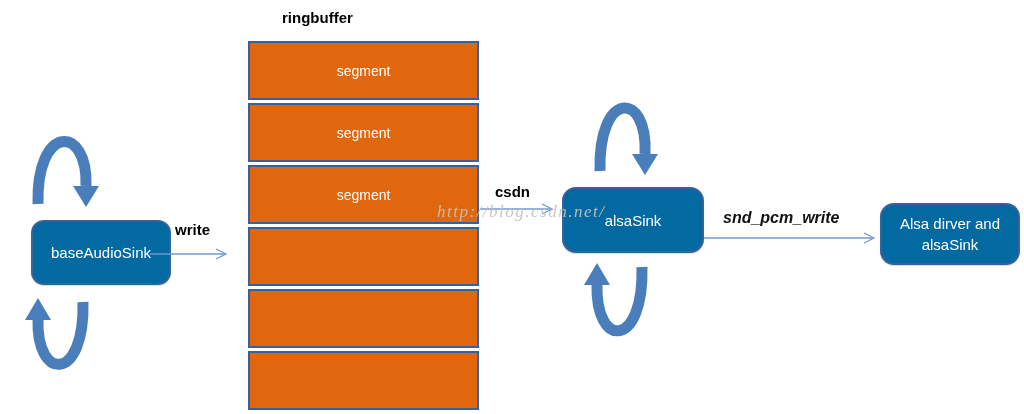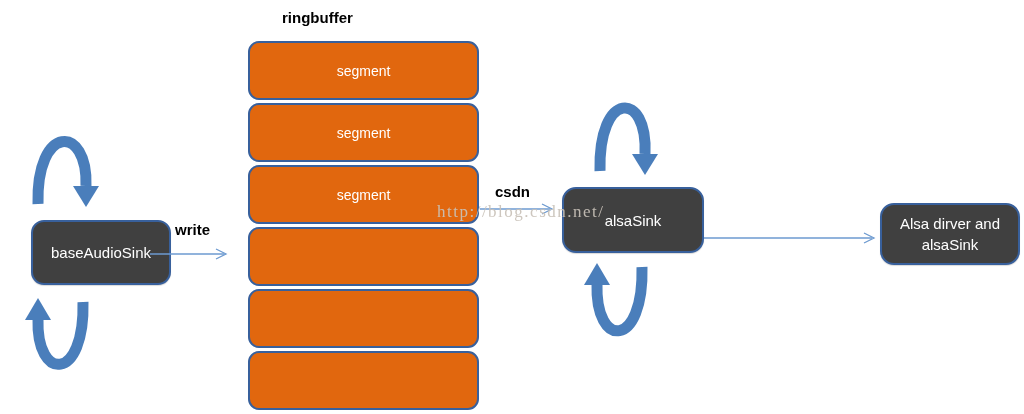--- a/index.html
+++ b/index.html
@@ -5,36 +5,36 @@
   html,body{margin:0;padding:0;background:#ffffff;}
   #canvas{
     position:relative;
     width:1024px;height:414px;
     background:#ffffff;
     font-family:"Liberation Sans", sans-serif;
     overflow:hidden;
   }
   .node{
     position:absolute;
-    background:#404040;
+    background:#0369a1;
     border:2px solid #38609c;
     border-radius:13px;
     display:flex;align-items:center;justify-content:center;
     color:#ffffff;
     font-size:15px;
     text-align:center;
     box-sizing:border-box;
     box-shadow:0 1px 1px rgba(0,0,0,0.15);
   }
   .seg{
     position:absolute;
     left:248px;width:231px;height:59px;
     background:#e1670e;
     border:2px solid #38609c;
-    border-radius:11px;
+    border-radius:0;
     display:flex;align-items:center;justify-content:center;
     color:#ffffff;font-size:14px;
     box-sizing:border-box;
   }
   .blabel{
     position:absolute;
     color:#000000;
     font-weight:bold;
     font-size:15px;
     white-space:nowrap;
@@ -52,20 +52,21 @@
   #watermark{
     position:absolute;
     left:437px;top:202px;
     font-family:"Liberation Serif", serif;
     font-size:17px;
     letter-spacing:1.5px;
     color:#c9c2b9;
     opacity:0.92;
     z-index:50;
     white-space:nowrap;
+    font-style:italic;
   }
 </style>
 </head>
 <body>
 
 <div id="canvas">
 
   <div class="node" style="left:3px;top:220px;width:140px;height:65px;margin-left:28px;">
     <span>baseAudioSink</span>
   </div>
@@ -120,20 +121,21 @@
   <svg class="loop" style="left:580px;top:82px;" width="92" height="100" viewBox="0 0 92 100">
     <path d="M 20 89 C 18 8 68 8 65 72" fill="none" stroke="#4a7ebb" stroke-width="11"></path>
     <polygon points="52,72 78,72 65,93" fill="#4a7ebb"></polygon>
   </svg>
 
   <svg class="loop" style="left:577px;top:258px;" width="92" height="100" viewBox="0 0 92 100">
     <path d="M 65 9 C 67 91 18 91 20 26" fill="none" stroke="#4a7ebb" stroke-width="11"></path>
     <polygon points="7,27 33,27 20,5" fill="#4a7ebb"></polygon>
   </svg>
 
+  <div class="ilabel" style="left:723px;top:209px;">snd_pcm_write</div>
   <svg class="thin-arrow" style="left:702px;top:230px;" width="182" height="16" viewBox="0 0 182 16">
     <line x1="2" y1="8" x2="170" y2="8" stroke="#6d9ad0" stroke-width="1.3"></line>
     <polyline points="162,3 172,8 162,13" fill="none" stroke="#6d9ad0" stroke-width="1.3"></polyline>
   </svg>
 
   <div class="node" style="left:880px;top:203px;width:140px;height:62px;border-radius:14px;flex-direction:column;line-height:21px;">
     <span>Alsa dirver and</span>
     <span>alsaSink</span>
   </div>
 

